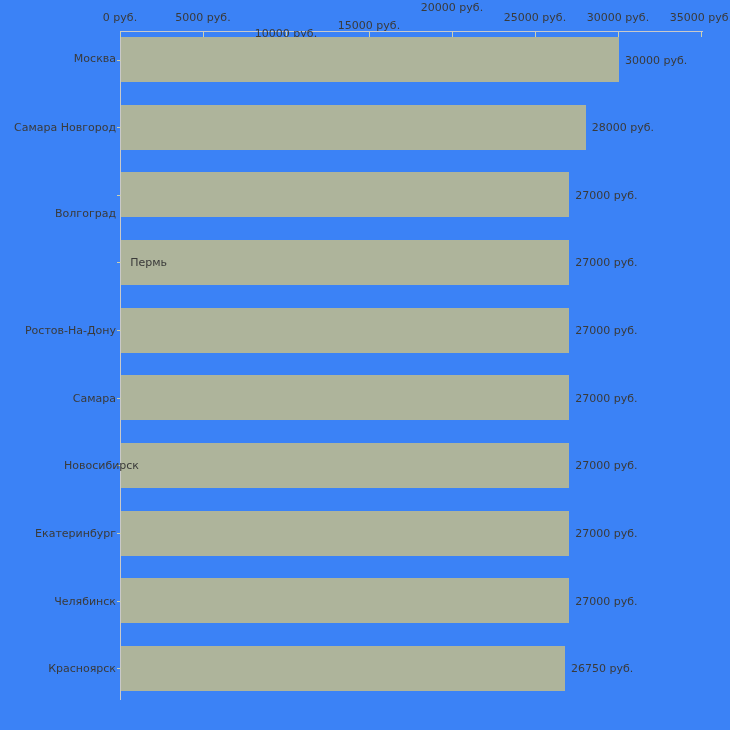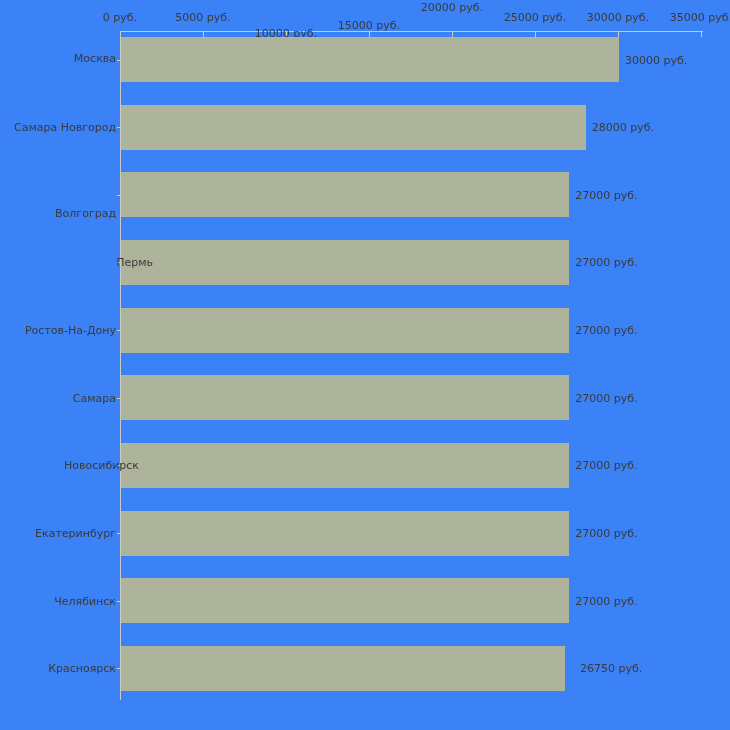--- a/index.html
+++ b/index.html
@@ -83,21 +83,21 @@
     <div class="bar" style="left: 121px; top: 104.66px; width: 464.8px; height: 45px; background: rgb(174, 180, 155);"></div>
     <div class="cat-tick" style="left: 117px; top: 127.16px; background: rgb(205, 208, 174);"></div>
     <div class="cat-label" style="left: 0px; width: 116px; top: 127.16px;">Самара Новгород</div>
     <div class="value-label" style="left: 591.8px; top: 127.16px;">28000 руб.</div>
     <div class="bar" style="left: 121px; top: 172.32px; width: 448.2px; height: 45px; background: rgb(174, 180, 155);"></div>
     <div class="cat-tick" style="left: 117px; top: 194.82px; background: rgb(205, 208, 174);"></div>
     <div class="cat-label" style="left: 0px; width: 116px; top: 177px; margin-top: 36px;">Волгоград</div>
     <div class="value-label" style="left: 575.2px; top: 194.82px;">27000 руб.</div>
     <div class="bar" style="left: 121px; top: 239.98px; width: 448.2px; height: 45px; background: rgb(174, 180, 155);"></div>
     <div class="cat-tick" style="left: 117px; top: 262.48px; background: rgb(205, 208, 174);"></div>
-    <div class="cat-label" style="left: 0px; width: 116px; top: 262.48px; padding-left: 37px;">Пермь</div>
+    <div class="cat-label" style="left: 14px; width: 116px; top: 262.48px; padding-left: 37px;">Пермь</div>
     <div class="value-label" style="left: 575.2px; top: 262.48px;">27000 руб.</div>
     <div class="bar" style="left: 121px; top: 307.64px; width: 448.2px; height: 45px; background: rgb(174, 180, 155);"></div>
     <div class="cat-tick" style="left: 117px; top: 330.14px; background: rgb(205, 208, 174);"></div>
     <div class="cat-label" style="left: 0px; width: 116px; top: 330.14px;">Ростов-На-Дону</div>
     <div class="value-label" style="left: 575.2px; top: 330.14px;">27000 руб.</div>
     <div class="bar" style="left: 121px; top: 375.3px; width: 448.2px; height: 45px; background: rgb(174, 180, 155);"></div>
     <div class="cat-tick" style="left: 117px; top: 397.8px; background: rgb(205, 208, 174);"></div>
     <div class="cat-label" style="left: 0px; width: 116px; top: 397.8px;">Самара</div>
     <div class="value-label" style="left: 575.2px; top: 397.8px;">27000 руб.</div>
     <div class="bar" style="left: 121px; top: 442.96px; width: 448.2px; height: 45px; background: rgb(174, 180, 155);"></div>
@@ -108,14 +108,14 @@
     <div class="cat-tick" style="left: 117px; top: 533.12px; background: rgb(205, 208, 174);"></div>
     <div class="cat-label" style="left: 0px; width: 116px; top: 533.12px;">Екатеринбург</div>
     <div class="value-label" style="left: 575.2px; top: 533.12px;">27000 руб.</div>
     <div class="bar" style="left: 121px; top: 578.28px; width: 448.2px; height: 45px; background: rgb(174, 180, 155);"></div>
     <div class="cat-tick" style="left: 117px; top: 600.78px; background: rgb(205, 208, 174);"></div>
     <div class="cat-label" style="left: 0px; width: 116px; top: 600.78px;">Челябинск</div>
     <div class="value-label" style="left: 575.2px; top: 600.78px;">27000 руб.</div>
     <div class="bar" style="left: 121px; top: 645.94px; width: 444.05px; height: 45px; background: rgb(174, 180, 155);"></div>
     <div class="cat-tick" style="left: 117px; top: 668.44px; background: rgb(205, 208, 174);"></div>
     <div class="cat-label" style="left: 0px; width: 116px; top: 668.44px;">Красноярск</div>
-    <div class="value-label" style="left: 571.05px; top: 668.44px; margin-left: 9px;">26750 руб.</div>
+    <div class="value-label" style="left: 571.05px; top: 668.44px;">26750 руб.</div>
   </div>
 
 </body></html>

